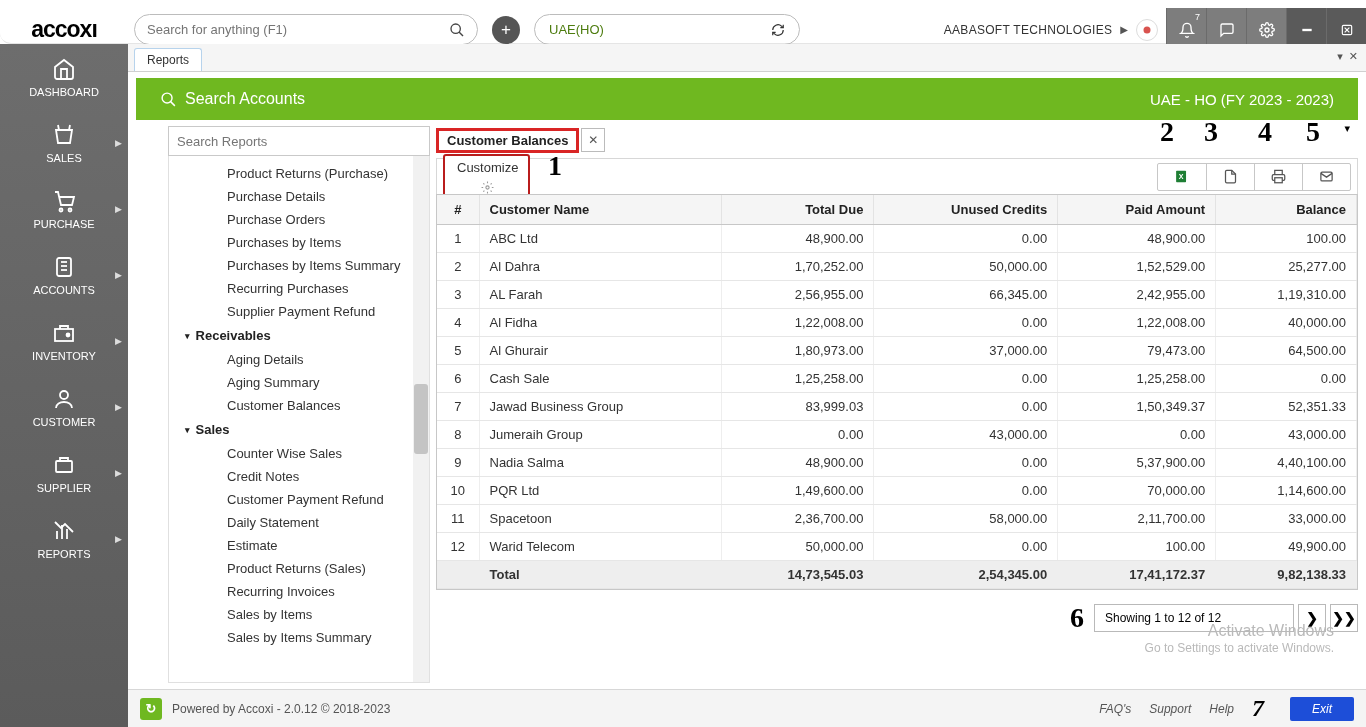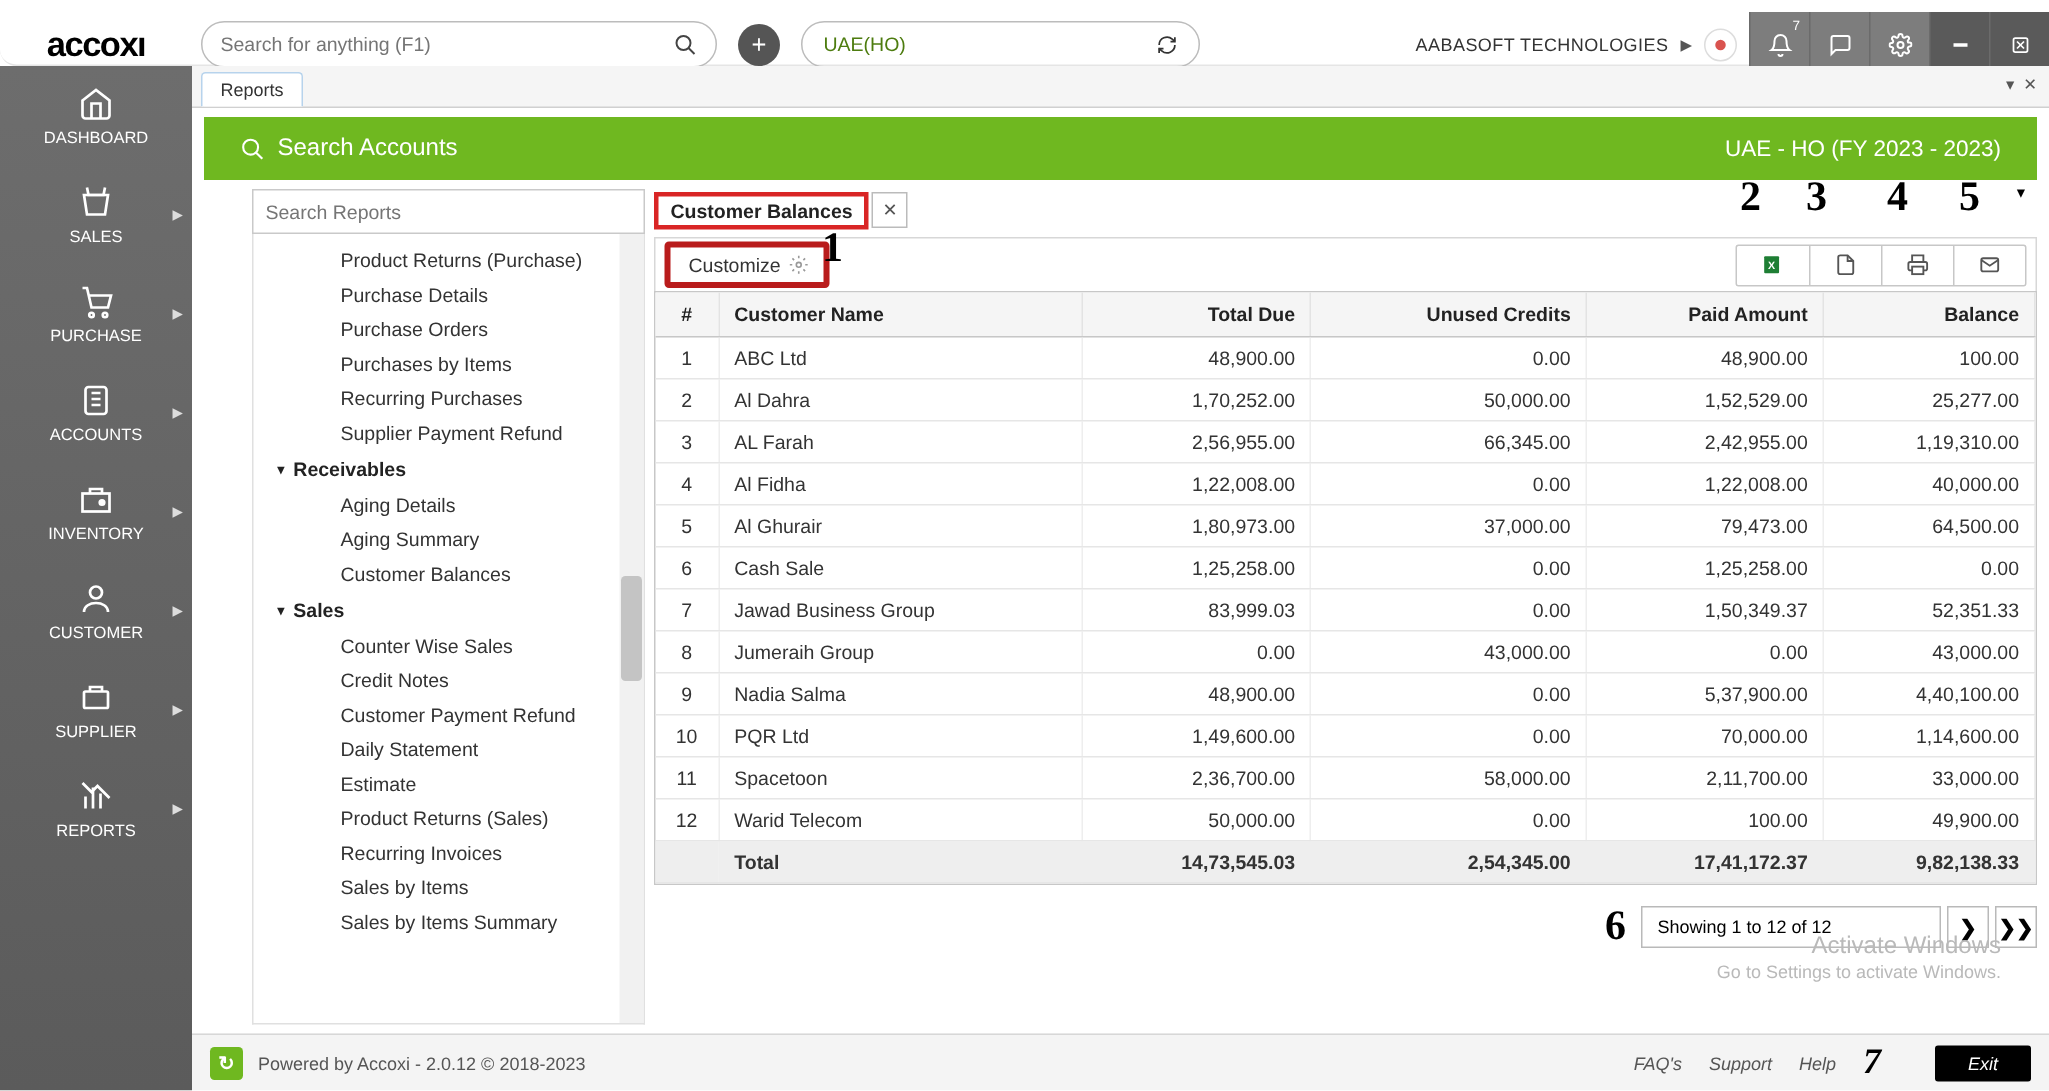--- a/index.html
+++ b/index.html
@@ -57,21 +57,21 @@
 
 .report { flex:1; display:flex; flex-direction:column; position:relative;}
 .reptabrow { height:28px; display:flex; align-items:center; position:relative;}
 .reptab { border:3px solid #d92525; padding:2px 8px; font-size:13px; font-weight:600; color:#222; background:#fff;}
 .reptabclose { width:24px; height:24px; border:1px solid #bbb; margin-left:2px; display:flex; align-items:center; justify-content:center; font-size:12px; color:#555; background:#fff;}
 
 
 .bignum { position:absolute; font-family:"Times New Roman", serif; font-weight:900; font-size:28px; color:#000; pointer-events:none;}
 
 .toolbar { height:36px; border:1px solid #d7d7d7; border-bottom:none; display:flex; align-items:center; padding:0 6px; margin-top:4px;}
-.custbtn { border:4px solid #b91c1c; border-radius:3px; padding:4px 10px 4px 12px; font-size:13px; color:#333; display:flex; align-items:center; gap:6px; background:#fff;}
+.custbtn { border:2px solid #b91c1c; border-radius:3px; padding:4px 10px 4px 12px; font-size:13px; color:#333; display:flex; align-items:center; gap:6px; background:#fff;flex-direction:column;}
 .exportbox { margin-left:auto; display:flex; border:1px solid #c7c7c7; border-radius:2px; overflow:hidden;}
 .exportbox .eb { width:48px; height:26px; display:flex; align-items:center; justify-content:center; border-left:1px solid #c7c7c7; font-size:14px; color:#444;}
 .exportbox .eb:first-child { border-left:none;}
 .exportbox .eb.xl { color:#1e7e34;}
 
 
 .tablewrap { border:1px solid #c7c7c7; flex:0 0 auto;}
 table.data { width:100%; border-collapse:collapse; font-size:13px;}
 table.data th { background:#f5f5f5; border-bottom:1px solid #c7c7c7; border-right:1px solid #e3e3e3; padding:7px 10px; font-weight:600; color:#222; text-align:left;}
 table.data th.num, table.data td.num { text-align:right;}
@@ -86,21 +86,21 @@
 .pager .pbtn { border:1px solid #b9b9b9; width:28px; height:28px; display:flex; align-items:center; justify-content:center; font-size:14px; font-weight:700;}
 
 
 .watermark { position:absolute; right:24px; bottom:26px; text-align:right; color:#b9b9b9; font-size:16px; pointer-events:none; line-height:1.3;}
 .watermark .wline2 { font-size:12px;}
 
 
 .footer { position:absolute; left:0; right:0; bottom:0; height:38px; background:#f4f4f4; border-top:1px solid #d7d7d7; display:flex; align-items:center; padding:0 12px; font-size:12px; color:#555;}
 .footer .flogo { width:22px; height:22px; background:#6FB820; border-radius:3px; margin-right:10px; color:#fff; display:flex; align-items:center; justify-content:center; font-size:13px; font-weight:700;}
 .footer .flinks { margin-left:auto; display:flex; gap:18px; align-items:center;font-style:italic;}
-.footer .exit { background:#000000; color:#fff; padding:5px 22px; border-radius:2px; margin-left:18px;}
+.footer .exit { background:#1d4ed8; color:#fff; padding:5px 22px; border-radius:2px; margin-left:8px;}
 
 svg { display:block; }
 </style>
 </head>
 <body>
 
 <div class="topbar">
   <div class="logo">accoxı</div>
   <div class="searchbox">
     <input placeholder="Search for anything (F1)" style="">
@@ -281,20 +281,21 @@
 
     <div class="tree">
       <div class="treesearch">
         <input placeholder="Search Reports" style="">
       </div>
       <div class="treelist" id="treelist">
         <div class="row">Product Returns (Purchase)</div>
           <div class="row">Purchase Details</div>
           <div class="row">Purchase Orders</div>
           <div class="row">Purchases by Items</div>
+          <div class="row">Purchases by Items Summary</div>
           <div class="row">Recurring Purchases</div>
           <div class="row">Supplier Payment Refund</div>
           <div class="section">
             <span class="caret">▾</span>
             <span>Receivables</span>
           </div>
           <div class="row">Aging Details</div>
           <div class="row">Aging Summary</div>
           <div class="row">Customer Balances</div>
           <div class="section">

